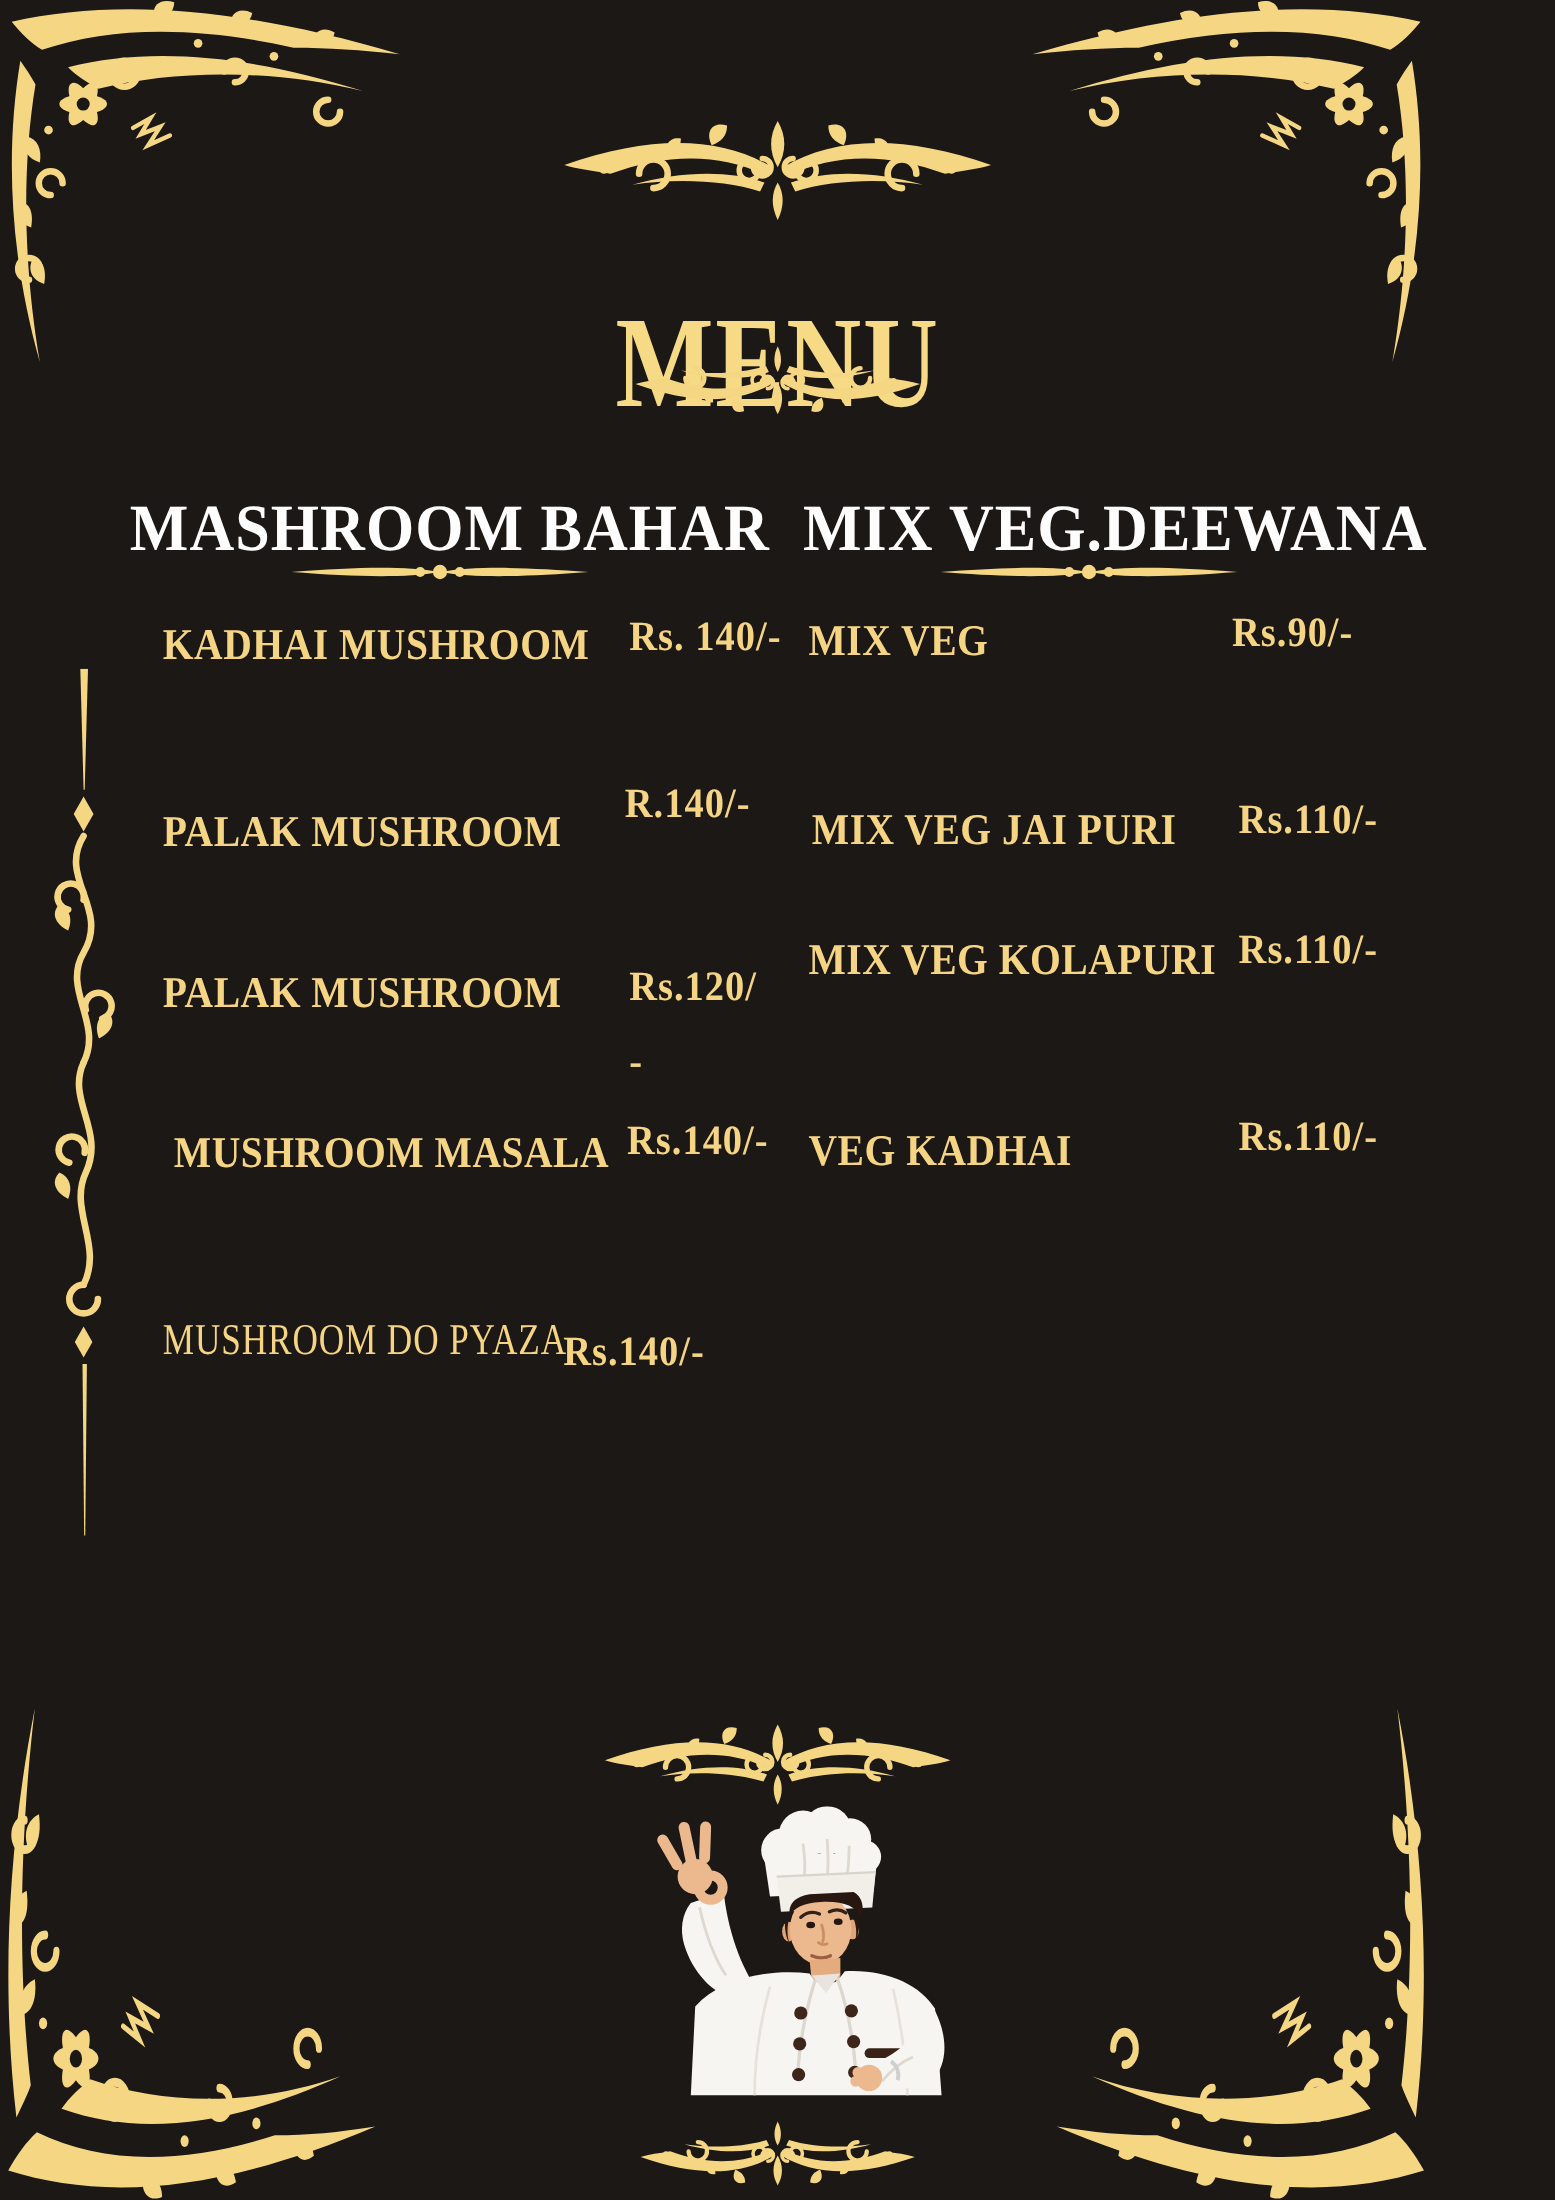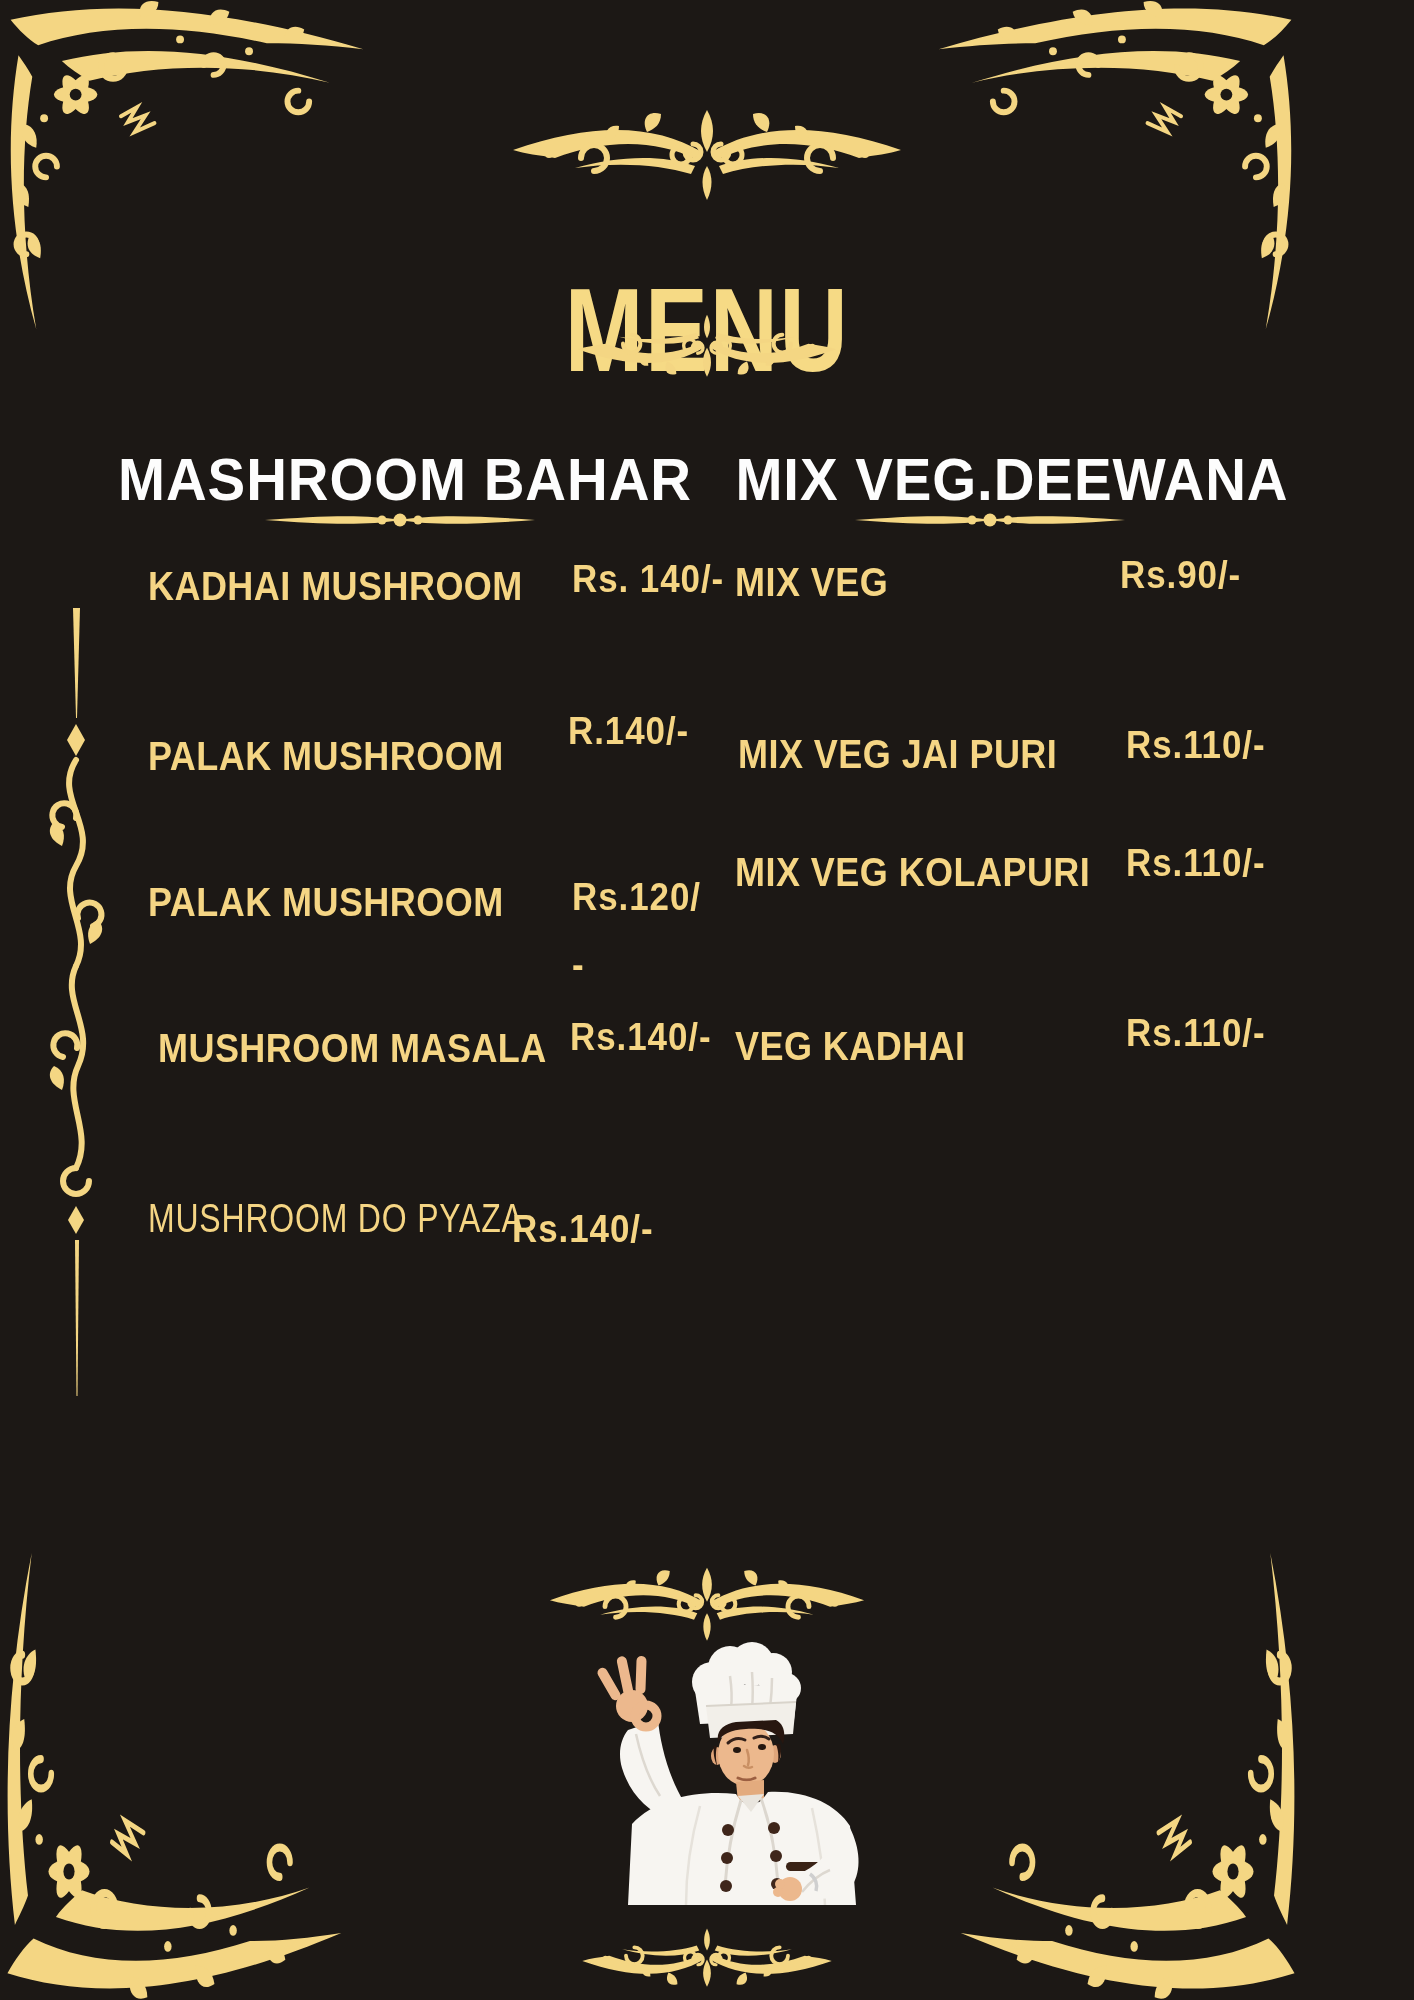--- a/index.html
+++ b/index.html
@@ -1,18 +1,18 @@
 <!DOCTYPE html>
 <html><head>
 <meta charset="utf-8">
 <style>
   html,body{margin:0;padding:0;background:#1c1815;}
   .page{
     position:relative;width:1302px;height:2000px;overflow:hidden;
-    background:#1c1815;font-family:Liberation Sans, sans-serif;
+    background:#1c1815;font-family:Liberation Serif, serif;
   }
   svg.orn{position:absolute;display:block;}
   .gold{fill:#f4d683;}
   .st{fill:none;stroke:#f4d683;stroke-width:6;stroke-linecap:round;}
   .title{
     position:absolute;left:457px;top:192px;width:500px;text-align:center;
     font-size:118px;font-weight:700;line-height:1;color:#f6da85;letter-spacing:2px;
     transform:scaleX(.8);transform-origin:center top;white-space:nowrap;
   }
   .sec-h{

